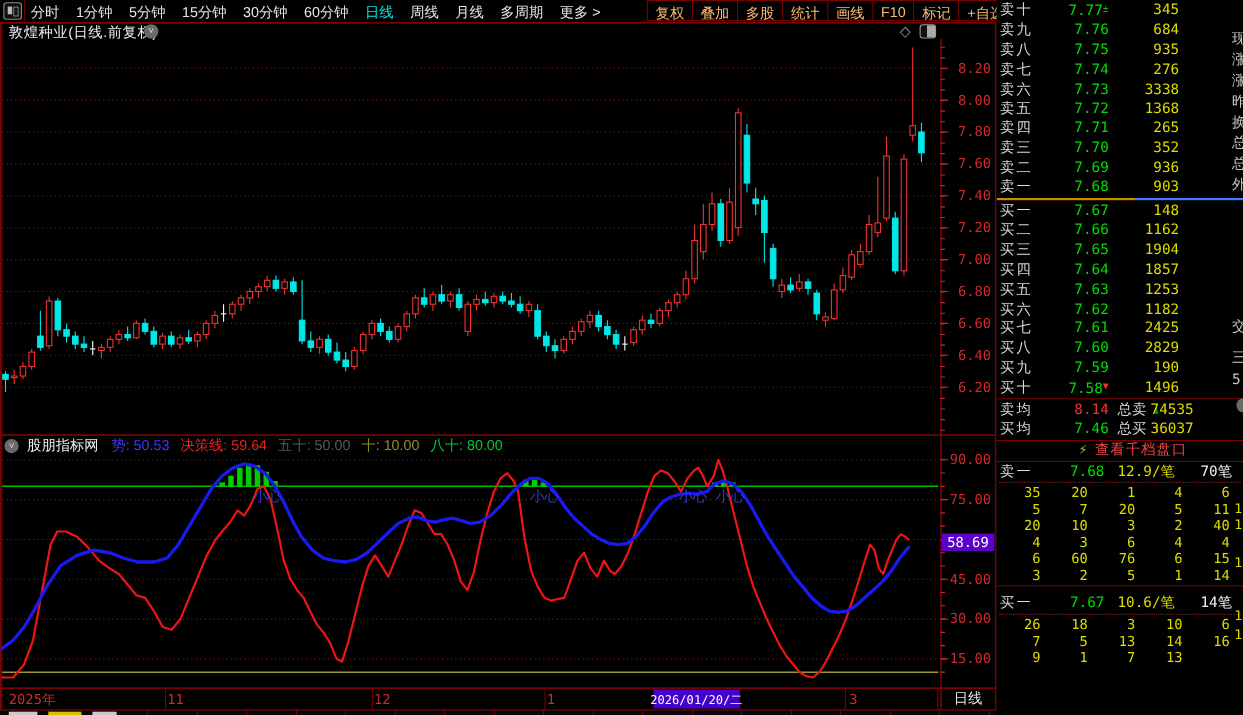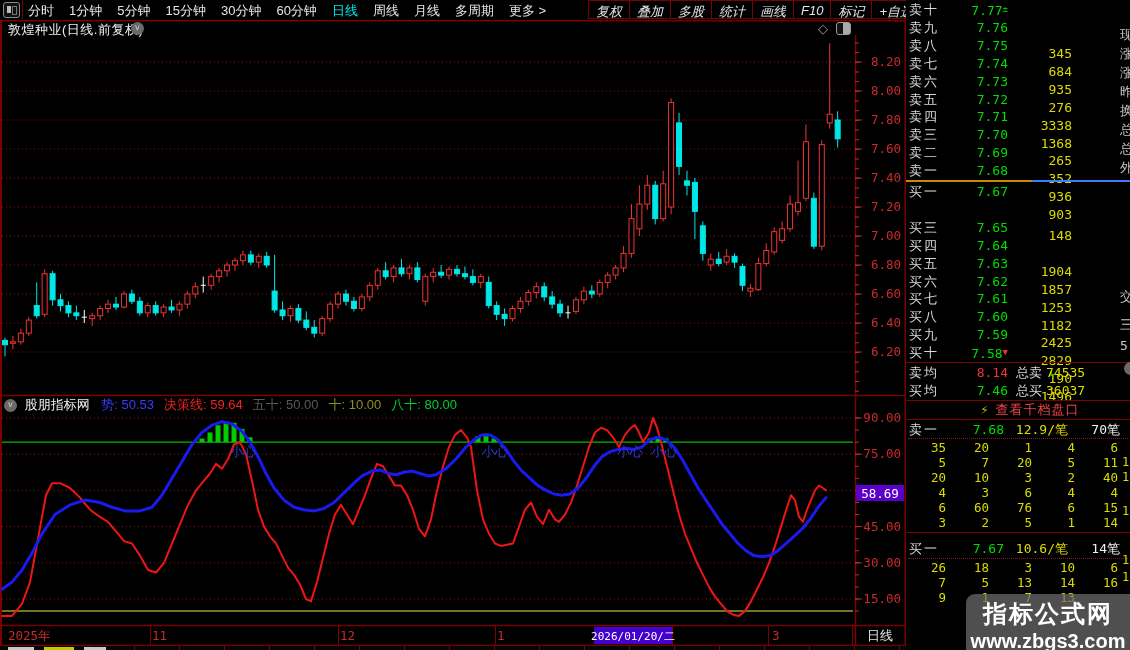--- a/index.html
+++ b/index.html
@@ -10,21 +10,21 @@
   
   .menubar{position:absolute;left:0;top:0;width:906px;height:20px;background:#000;}
   .appicon{position:absolute;left:3px;top:2px;width:15px;height:14px;border:1px solid #8a8a8a;border-radius:3px;background:#111;}
   .appicon span{position:absolute;left:3px;top:3px;width:4px;height:7px;background:#bbb;}
   .appicon i{position:absolute;left:8px;top:3px;width:3px;height:7px;border:1px solid #777;}
   .appcell{position:absolute;left:0;top:0;width:22px;height:19px;border-right:1px solid #7a0101;}
   .menu-left{position:absolute;left:28px;top:0;height:20px;display:flex;align-items:flex-end;gap:15px;font-size:13px;color:#e6e6e6;}
   .menu-left .tab{cursor:default;white-space:nowrap;}
   .menu-left .active{color:#00e7e7;}
   .menu-right{position:absolute;left:588px;top:0;height:19px;display:flex;border-left:1px solid #7a0101;}
-  .menu-right .tool{font-size:13px;color:#e5e5e5;padding:2px 7px 0 7px;border-right:1px solid #7a0101;border-top:1px solid #7a0101;border-bottom:1px solid #7a0101;white-space:nowrap;font-style:italic;}
+  .menu-right .tool{font-size:13px;color:#fdba74;padding:2px 7px 0 7px;border-right:1px solid #7a0101;border-top:1px solid #7a0101;border-bottom:1px solid #7a0101;white-space:nowrap;}
   
   .titlebar{position:absolute;left:0;top:21px;width:906px;height:16px;font-size:13px;}
   .title{position:absolute;left:8px;top:0;color:#eee;letter-spacing:.5px;}
   .circle-icon{display:inline-block;width:13px;height:13px;border-radius:50%;background:#6a6a6a;color:#ddd;
                font-size:9px;line-height:12px;text-align:center;vertical-align:middle;}
   .t-chevron{position:absolute;left:131px;top:1px;}
   .dia{position:absolute;left:818px;top:0px;color:#9a9a9a;font-size:13px;}
   .panelico{position:absolute;left:836px;top:1px;width:13px;height:11px;border:1px solid #9a9a9a;border-radius:3px;background:linear-gradient(90deg,#111 0 6px,#aaa 6px 100%);}
   
   .ind-header{position:absolute;left:4px;top:396px;height:15px;font-size:13px;white-space:nowrap;}
@@ -35,21 +35,21 @@
   .period-box{position:absolute;left:856px;top:627px;width:48px;height:17px;text-align:center;font-size:13px;color:#e5e5e5;line-height:17px;}
   
   .bottom-strip{position:absolute;left:0;top:646px;width:906px;height:4px;background:#060606;
      background-image:repeating-linear-gradient(90deg,transparent 0 44px,#6d0a0a 44px 45px);}
   .frag{position:absolute;top:1px;height:3px;}
   
   .orderbook{position:absolute;left:906px;top:0;width:224px;height:650px;background:#000;overflow:hidden;font-size:13px;}
   .ob-row{position:absolute;left:0;width:224px;height:17px;line-height:17px;}
   .ob-label{position:absolute;left:3px;color:#d9d9d9;letter-spacing:2px;}
   .ob-price{position:absolute;left:40px;width:62px;text-align:right;color:#00dd00;}
-  .ob-vol{position:absolute;left:100px;width:66px;text-align:right;color:#dcdc00;margin-top:44px;}
+  .ob-vol{position:absolute;left:100px;width:66px;text-align:right;color:#dcdc00;}
   .mark{font-size:9px;vertical-align:3px;}
   .divider{position:absolute;left:0;top:180px;width:224px;height:2px;background:linear-gradient(90deg,#cc8a00 0 126px,#3d7bff 126px 100%);}
   .hline{position:absolute;left:0;width:224px;height:0;border-top:1px solid #7a0101;}
   .dotline{position:absolute;left:2px;width:220px;height:0;border-top:1px dotted #7d1d1d;}
   .avg-label{position:absolute;left:3px;color:#d9d9d9;letter-spacing:2px;}
   .avg-val{position:absolute;left:40px;width:62px;text-align:right;}
   .tot-label{position:absolute;left:110px;color:#d9d9d9;}
   .tot-arrow{position:absolute;left:142px;font-size:12px;}
   .tot-val{position:absolute;left:140px;width:74px;text-align:left;color:#dcdc00;}
   .link-row{position:absolute;left:0;width:248px;text-align:center;color:#ee4444;letter-spacing:1px;}
@@ -542,20 +542,25 @@
         <span class="ob-label">卖一</span>
         <span class="ob-price">7.68</span>
         <span class="ob-vol">903</span>
       </div>
       <div class="divider"></div>
       <div class="ob-row" style="top: 183px;">
         <span class="ob-label">买一</span>
         <span class="ob-price">7.67</span>
         <span class="ob-vol">148</span>
       </div>
+      <div class="ob-row" style="top: 200.9px;">
+        <span class="ob-label">买二</span>
+        <span class="ob-price">7.66</span>
+        <span class="ob-vol">1162</span>
+      </div>
       <div class="ob-row" style="top: 218.8px;">
         <span class="ob-label">买三</span>
         <span class="ob-price">7.65</span>
         <span class="ob-vol">1904</span>
       </div>
       <div class="ob-row" style="top: 236.7px;">
         <span class="ob-label">买四</span>
         <span class="ob-price">7.64</span>
         <span class="ob-vol">1857</span>
       </div>
@@ -697,17 +702,13 @@
       <span class="clipchar" style="top: 316px;">三</span>
       <span class="clipchar" style="top: 338px;">5</span>
       <span class="clipone" style="top: 455px;">1</span>
       <span class="clipone" style="top: 470px;">1</span>
       <span class="clipone" style="top: 504px;">1</span>
       <span class="clipone" style="top: 553px;">1</span>
       <span class="clipone" style="top: 570px;">1</span>
       <div class="clipcircle"></div>
     </div>
 
-  <div class="watermark">
-    <div class="wm1">指标公式网</div>
-    <div class="wm2">www.zbgs3.com</div>
-  </div>
 </div>
 
 </body></html>

